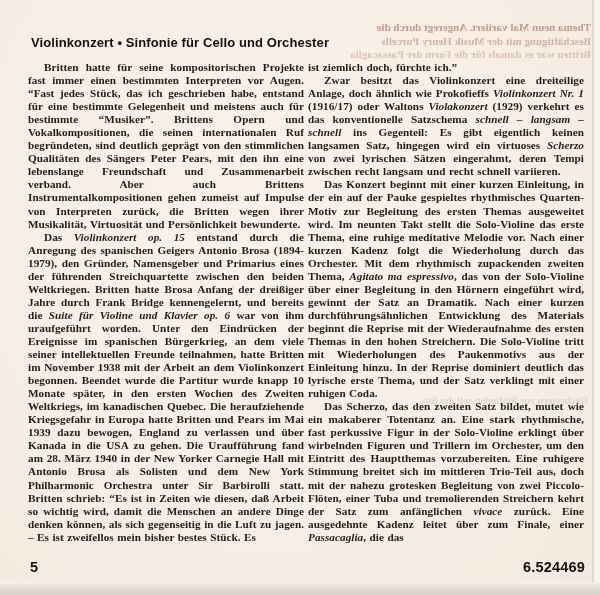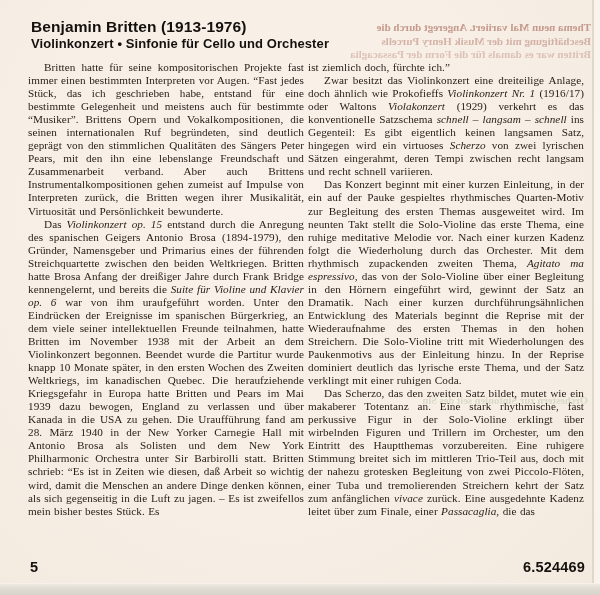--- a/index.html
+++ b/index.html
@@ -9,26 +9,26 @@
   }
   .page {
     position: relative; width: 600px; height: 595px; overflow: hidden;
     background: radial-gradient(ellipse at 45% 35%, #faf2ea 0%, #f7eee5 55%, #f2e9df 100%);
     color: #221c16;
   }
 
   
   .hdr { position: absolute; left: 31px; top: 17px; font-family: "Liberation Sans", sans-serif; color: #13100d; }
   .hdr .title { font-size: 15.5px; font-weight: 700; letter-spacing: .1px; line-height: 1.25; }
-  .hdr .subtitle { font-size: 13px; font-weight: 700; letter-spacing: .1px; margin-top: 0; }
+  .hdr .subtitle { font-size: 13px; font-weight: 700; letter-spacing: .1px; margin-top: 18px; }
 
   
   .columns {
     position: absolute; left: 28px; right: 16px; top: 61px; height: 504px;
-    display: flex; gap: 4px; overflow: hidden;
+    display: flex; gap: 4px; overflow: hidden; font-weight: bold;
   }
   .col {
     flex: 1 1 0; overflow: hidden;
     font-size: 11.2px; line-height: 13.05px;
     text-align: justify; text-justify: inter-word;
     letter-spacing: .05px; word-spacing: .6px;
     color: #241d16; hyphens: none;
   }
   .col p { margin: 0; text-indent: 16px; }
   .col p.cont { text-indent: 0; }
@@ -72,21 +72,20 @@
 
   <div class="st st-top">
     <div class="l1">Thema neun Mal variiert. Angeregt durch die</div>
     <div class="l2">Beschäftigung mit der Musik Henry Purcells</div>
     <div class="l3">Britten war es damals für die Form der Passacaglia</div>
   </div>
 
   <div class="st st-mid">Orchestern zur Sinfonien seit des Sin</div>
 
   <header class="hdr">
-    <div class="title">Benjamin Britten (1913-1976)</div>
     <div class="subtitle">Violinkonzert • Sinfonie für Cello und Orchester</div>
   </header>
 
   <main class="columns">
     <div class="col">
       <p><span>Britten hatte für seine kompositorischen Projekte fast immer einen bestimmten Interpreten vor Augen. “Fast jedes Stück, das ich geschrieben habe, entstand für eine bestimmte Gelegenheit und meistens auch für bestimmte “Musiker”. Brittens Opern und Vokalkompositionen, die seinen internationalen Ruf begründeten, sind deutlich geprägt von den stimmlichen Qualitäten des Sängers Peter Pears, mit den ihn eine lebenslange Freundschaft und Zusammenarbeit verband. Aber auch Brittens Instrumentalkompositionen gehen zumeist auf Impulse von Interpreten zurück, die Britten wegen ihrer Musikalität, Virtuosität und Persönlichkeit bewunderte.</span></p>
       <p><span>Das </span><em>Violinkonzert op. 15</em><span> entstand durch die Anregung des spanischen Geigers Antonio Brosa (1894-1979), den Gründer, Namensgeber und Primarius eines der führenden Streichquartette zwischen den beiden Weltkriegen. Britten hatte Brosa Anfang der dreißiger Jahre durch Frank Bridge kennengelernt, und bereits die </span><em>Suite für Violine und Klavier op. 6</em><span> war von ihm uraufgeführt worden. Unter den Eindrücken der Ereignisse im spanischen Bürgerkrieg, an dem viele seiner intellektuellen Freunde teilnahmen, hatte Britten im November 1938 mit der Arbeit an dem Violinkonzert begonnen. Beendet wurde die Partitur wurde knapp 10 Monate später, in den ersten Wochen des Zweiten Weltkriegs, im kanadischen Quebec. Die heraufziehende Kriegsgefahr in Europa hatte Britten und Pears im Mai 1939 dazu bewogen, England zu verlassen und über Kanada in die USA zu gehen. Die Uraufführung fand am 28. März 1940 in der New Yorker Carnegie Hall mit Antonio Brosa als Solisten und dem New York Philharmonic Orchestra unter Sir Barbirolli statt. Britten schrieb: “Es ist in Zeiten wie diesen, daß Arbeit so wichtig wird, damit die Menschen an andere Dinge denken können, als sich gegenseitig in die Luft zu jagen. – Es ist zweifellos mein bisher bestes Stück. Es</span></p>
     </div>
     <div class="col">
       <p class="cont"><span>ist ziemlich doch, fürchte ich.”</span></p>

